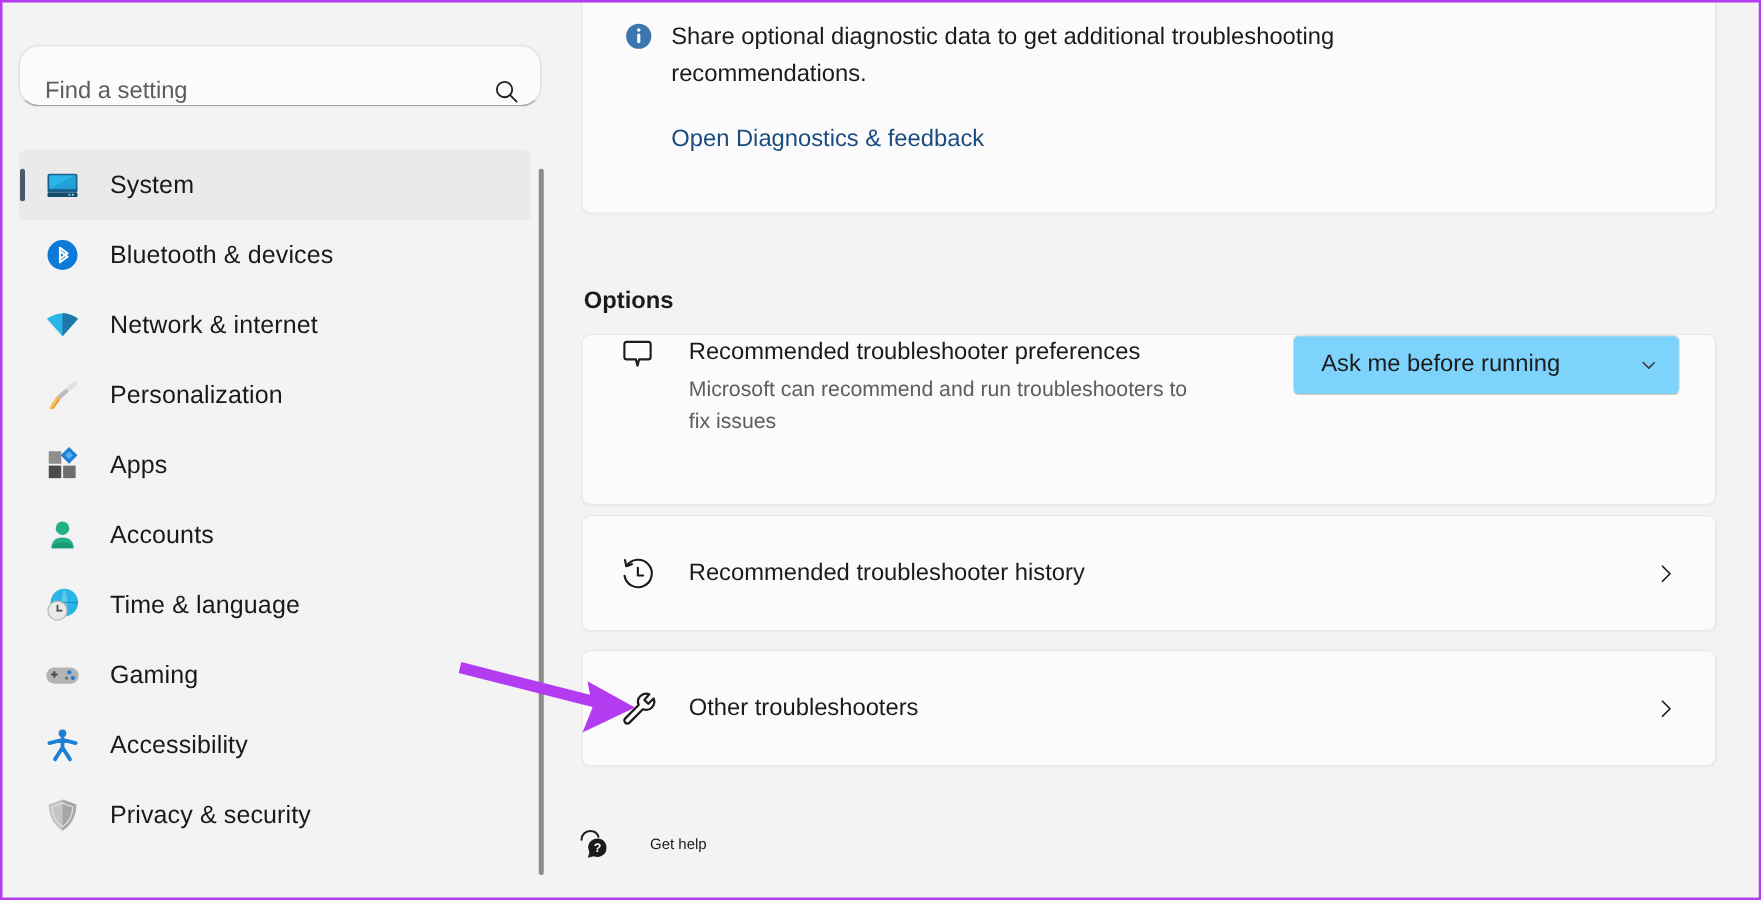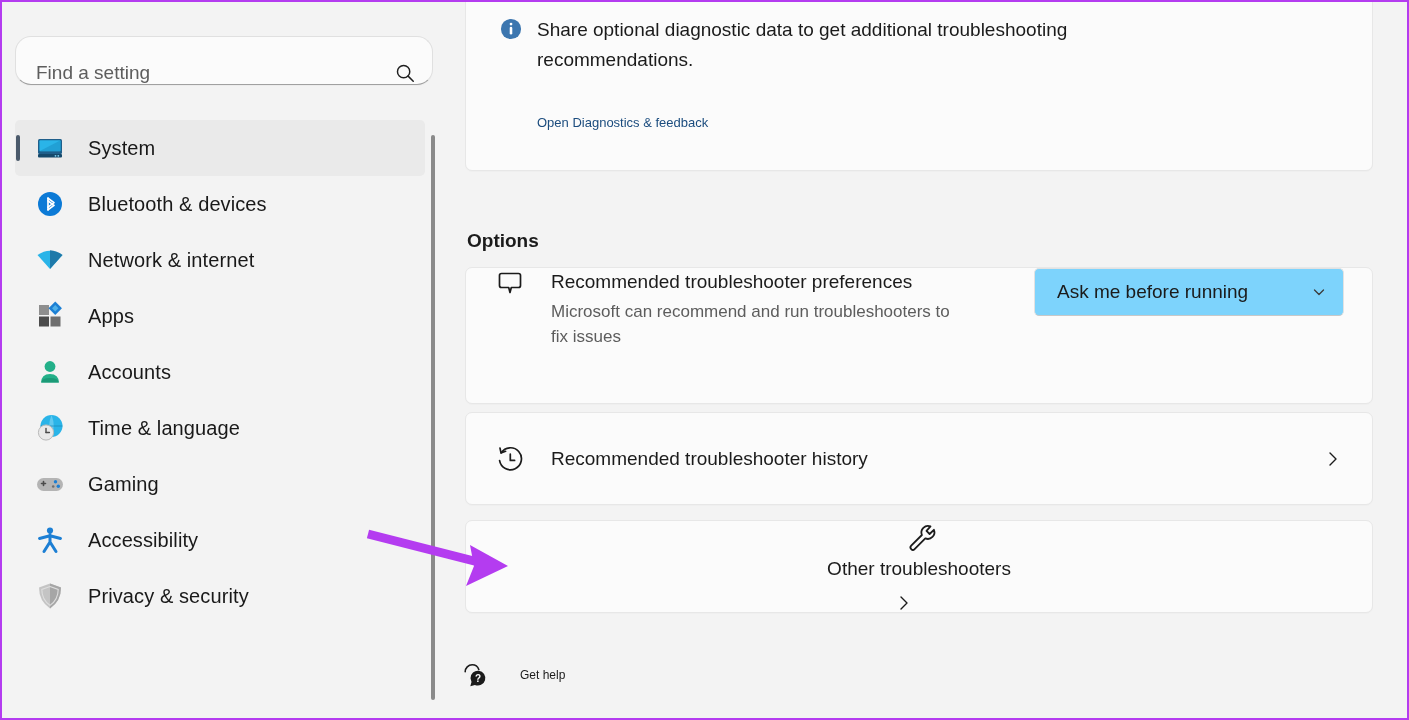--- a/index.html
+++ b/index.html
@@ -168,22 +168,22 @@
   .info-icon svg { display: block; }
   .info-body { padding-right: 60px; }
   .info-text {
     font-size: 19px;
     line-height: 30px;
     color: #1b1b1b;
     max-width: 680px;
   }
   .info-link {
     display: inline-block;
-    margin-top: 40px;
-    font-size: 13px;
+    margin-top: 26px;
+    font-size: 19px;
     color: #1b4c7e;
     text-decoration: none;
     cursor: pointer;
   }
 
   .section-title {
     position: absolute;
     left: 20px;
     top: 228px;
     font-size: 19px;
@@ -208,21 +208,20 @@
     display: flex;
     align-items: center;
   }
   #other-card {
     left: 18px;
     top: 518px;
     width: 908px;
     height: 93px;
     display: flex;
     align-items: center;
-    flex-direction: column;
   }
 
   .card-icon {
     width: 34px;
     flex: 0 0 34px;
     margin-left: 27px;
     margin-right: 24px;
     display: flex;
     align-items: center;
     justify-content: center;
@@ -363,20 +362,31 @@
       <div class="nav-item">
         <span class="nav-icon">
           <svg width="30" height="30" viewBox="0 0 30 30">
             <path d="M2.5 10 Q15 1.5 27.5 10 L15 24 Z" fill="#2ab4e8"></path>
             <path d="M15 24 L27.5 10 Q22 5.8 15 5.3 Z" fill="#1b6f9e" opacity="0.85"></path>
           </svg>
         </span>
         <span class="nav-label">Network &amp; internet</span>
       </div>
 
+      <div class="nav-item">
+        <span class="nav-icon">
+          <svg width="30" height="30" viewBox="0 0 30 30">
+            <path d="M25 3.5 L27 5.8 L13.2 18.6 L10.4 16 Z" fill="#bdbdbd"></path>
+            <path d="M25 3.5 L27 5.8 L20 12.3 L17.5 9.7 Z" fill="#e2e2e2"></path>
+            <path d="M10.4 16 L13.2 18.6 L8.2 25.8 Q5.8 27.2 4.6 25.4 Z" fill="#f0a12c"></path>
+            <path d="M10.4 16 L11.8 17.3 L6.2 26.4 Q5.2 26.4 4.6 25.4 Z" fill="#f7c068"></path>
+          </svg>
+        </span>
+        <span class="nav-label">Personalization</span>
+      </div>
 
       <div class="nav-item">
         <span class="nav-icon">
           <svg width="30" height="30" viewBox="0 0 30 30">
             <rect x="4" y="4" width="10" height="10" fill="#8e8e8e"></rect>
             <rect x="4" y="15.5" width="10" height="10" fill="#4b4b4b"></rect>
             <rect x="15.5" y="15.5" width="10" height="10" fill="#6e6e6e"></rect>
             <rect x="15.5" y="2.5" width="9.5" height="9.5" transform="rotate(45 20.25 7.25)" fill="#1c7fd4"></rect>
             <rect x="18" y="5" width="4.5" height="4.5" transform="rotate(45 20.25 7.25)" fill="#4fb0e8"></rect>
           </svg>

